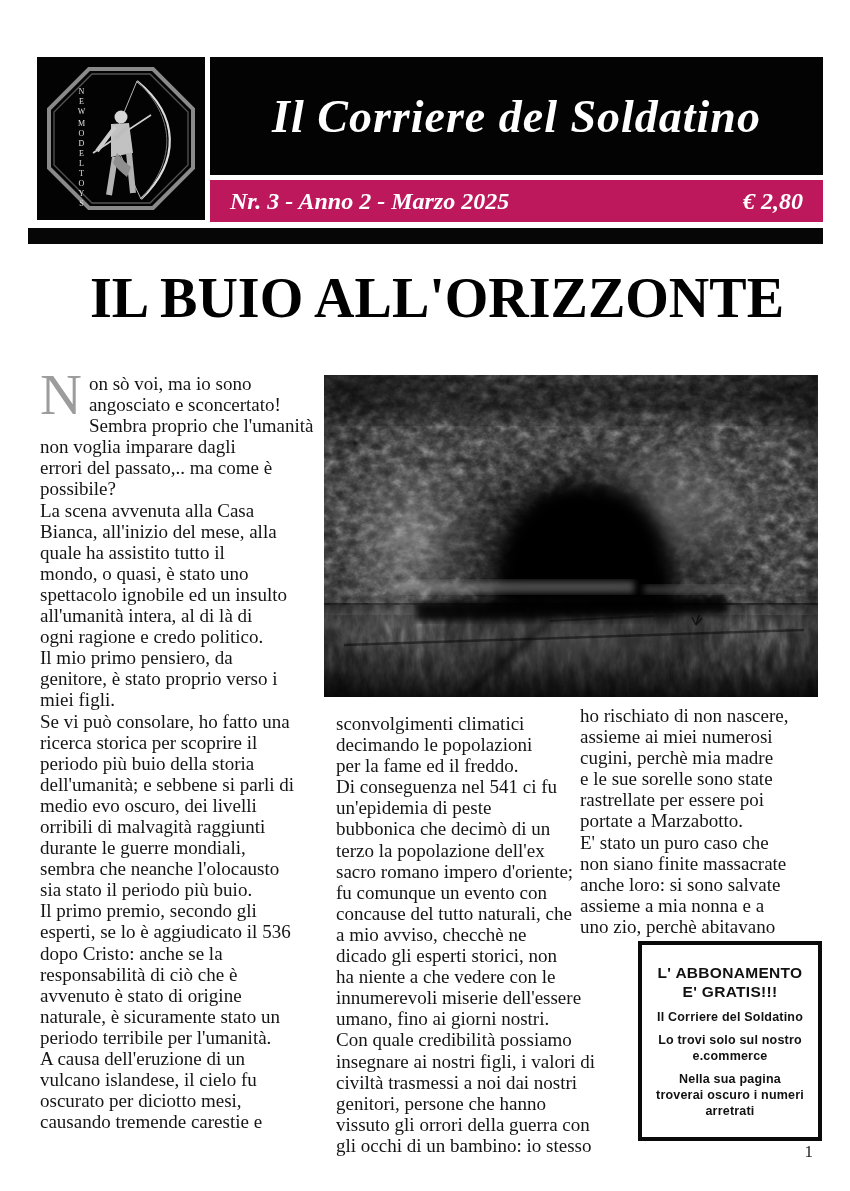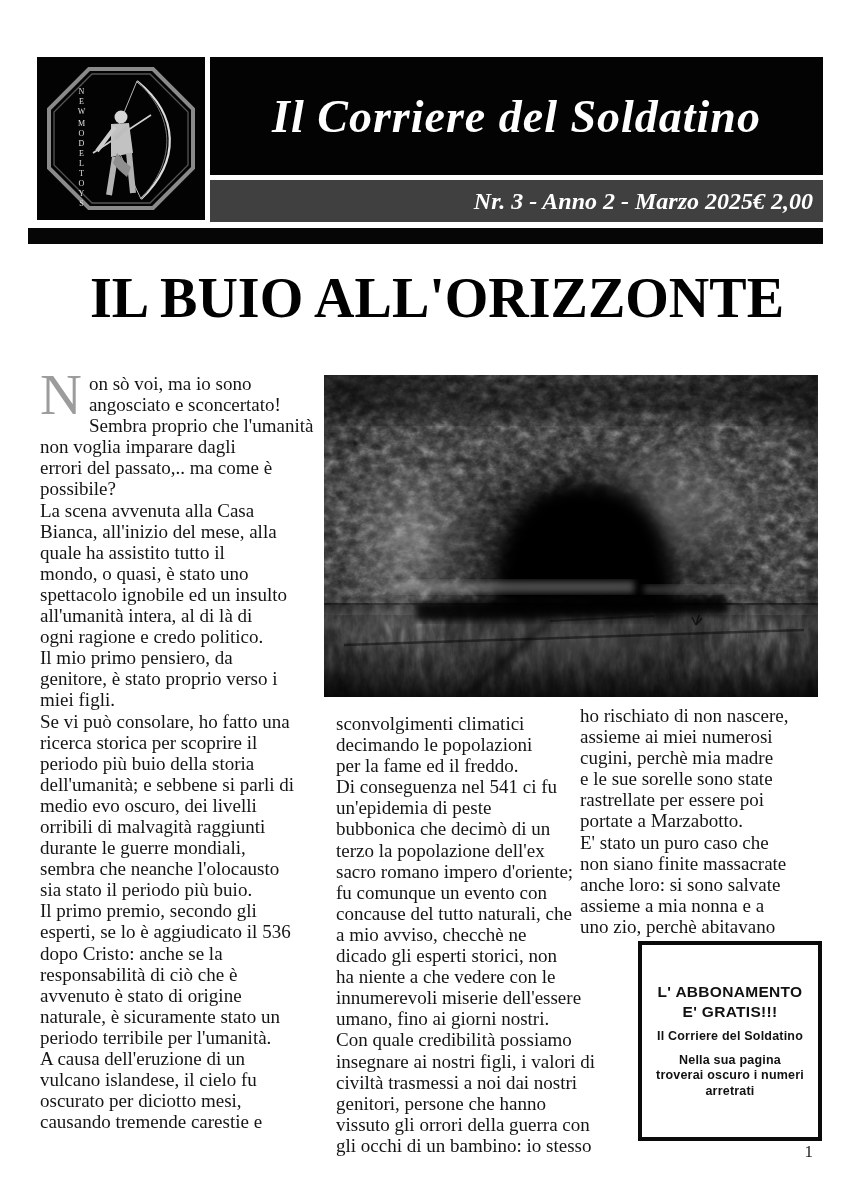--- a/index.html
+++ b/index.html
@@ -19,23 +19,23 @@
   .brand-bottom{top:62px;}
   .title-box{
     position:absolute;left:210px;top:57px;width:613px;height:118px;background:#030303;
     display:flex;align-items:center;justify-content:center;
   }
   .paper-title{
     color:#fff;font-style:italic;font-weight:bold;font-size:46px;letter-spacing:1px;
     white-space:nowrap;
   }
   .issue-box{
-    position:absolute;left:210px;top:180px;width:613px;height:42px;background:#404040;
-    display:flex;align-items:center;justify-content:flex-end;
-    padding:0 10px;box-sizing:border-box;
+    position:absolute;left:210px;top:180px;width:613px;height:42px;background:#be185d;
+    display:flex;align-items:center;justify-content:space-between;
+    padding:0 20px;box-sizing:border-box;
   }
   .issue-box span{color:#fff;font-style:italic;font-weight:bold;font-size:24px;white-space:nowrap;}
   .header-rule{position:absolute;left:28px;top:228px;width:795px;height:16px;background:#060606;}
   
   .headline{
     position:absolute;left:12px;top:266px;width:850px;text-align:center;
     font-weight:bold;font-size:56px;letter-spacing:0px;color:#000000;white-space:nowrap;
   }
   
   .col{position:absolute;font-size:19px;line-height:21.1px;color:#151515;}
@@ -90,21 +90,21 @@
     <div class="brand-vert brand-top">NEW</div>
     <div class="brand-vert brand-bottom">MODELTOYS</div>
   </div>
 
   <div class="title-box">
     <span class="paper-title">Il Corriere del Soldatino</span>
   </div>
 
   <div class="issue-box">
     <span>Nr. 3 - Anno 2 - Marzo 2025</span>
-    <span>€ 2,00</span>
+    <span>€ 2,80</span>
   </div>
 
   <div class="header-rule"></div>
 
   <div class="headline">IL BUIO ALL'ORIZZONTE</div>
 
   <div class="col col1">
     <span class="dropcap">N</span><span class="coltext">on sò voi, ma io sono
 angosciato e sconcertato!
 Sembra proprio che l'umanità
@@ -253,20 +253,22 @@
 non siano finite massacrate
 anche loro: si sono salvate
 assieme a mia nonna e a
 uno zio, perchè abitavano</span>
   </div>
 
   <div class="subbox">
     <div class="bigtitle">L' ABBONAMENTO
 E' GRATIS!!!</div>
     <div class="subline">Il Corriere del Soldatino</div>
+    <div class="subline">Lo trovi solo sul nostro
+e.commerce</div>
     <div class="subline">Nella sua pagina
 troverai oscuro i numeri
 arretrati</div>
   </div>
 
   <div class="pagenum">1</div>
 
 </div>
 
 </body></html>

